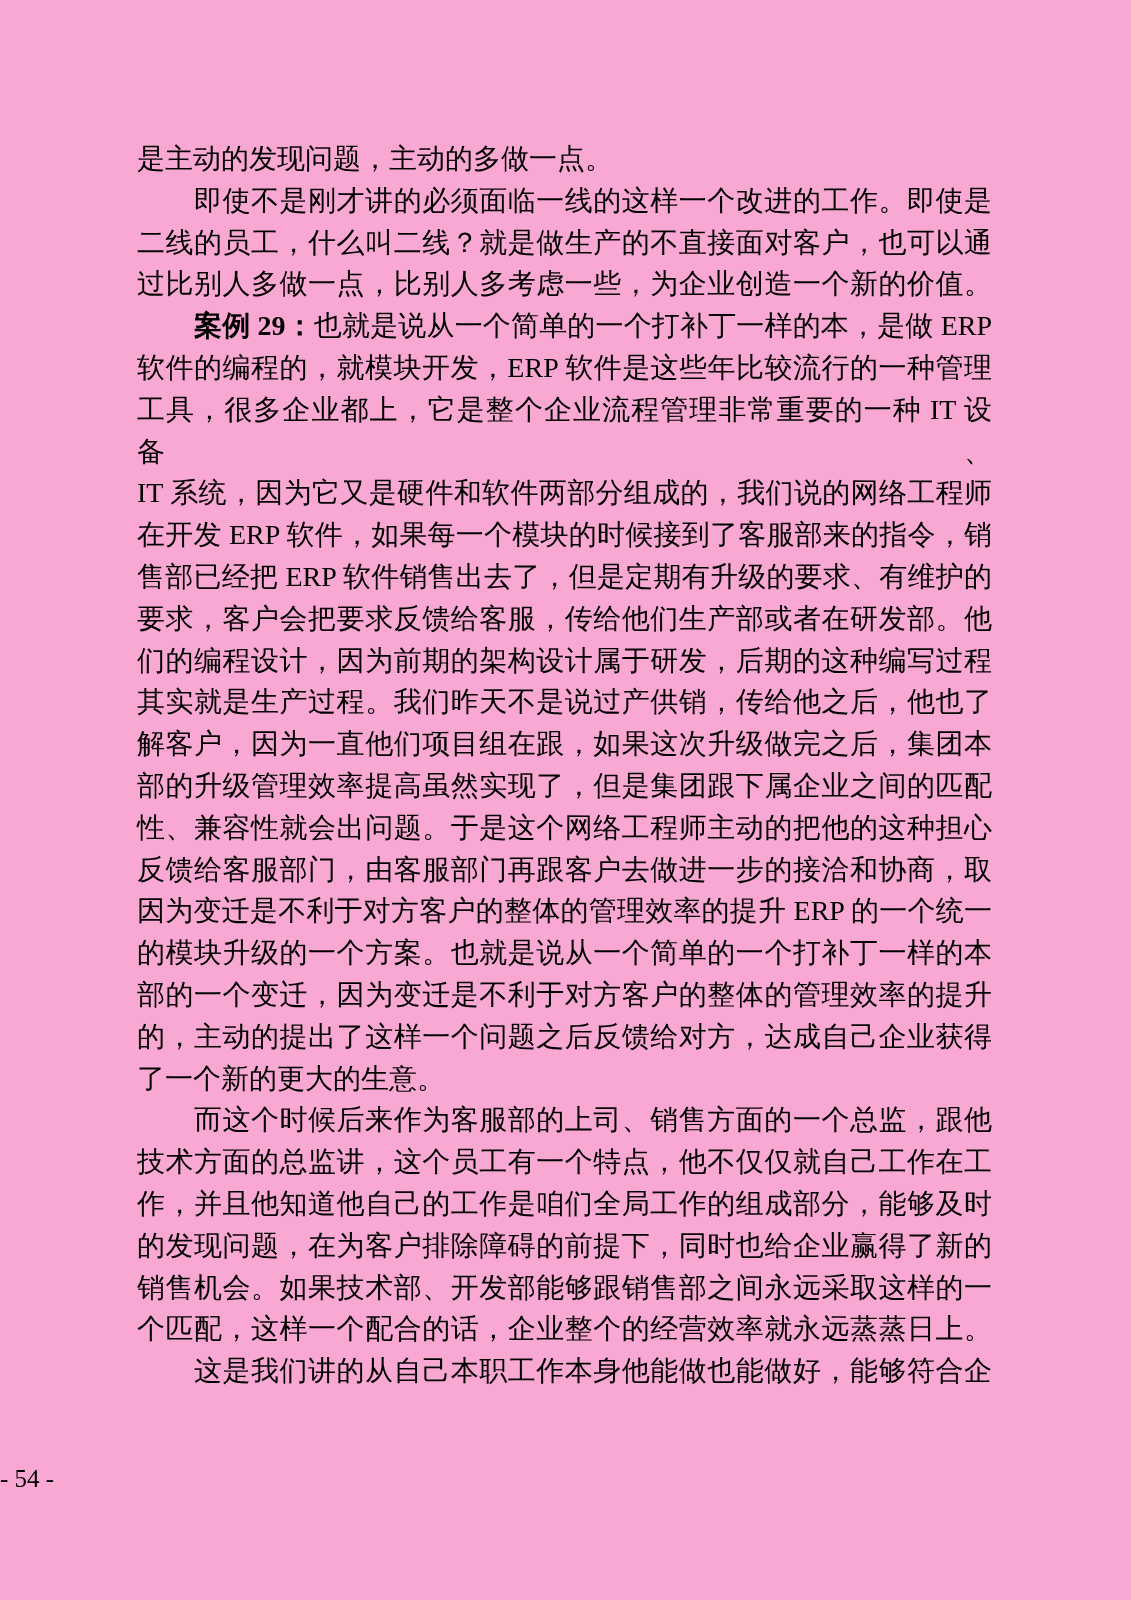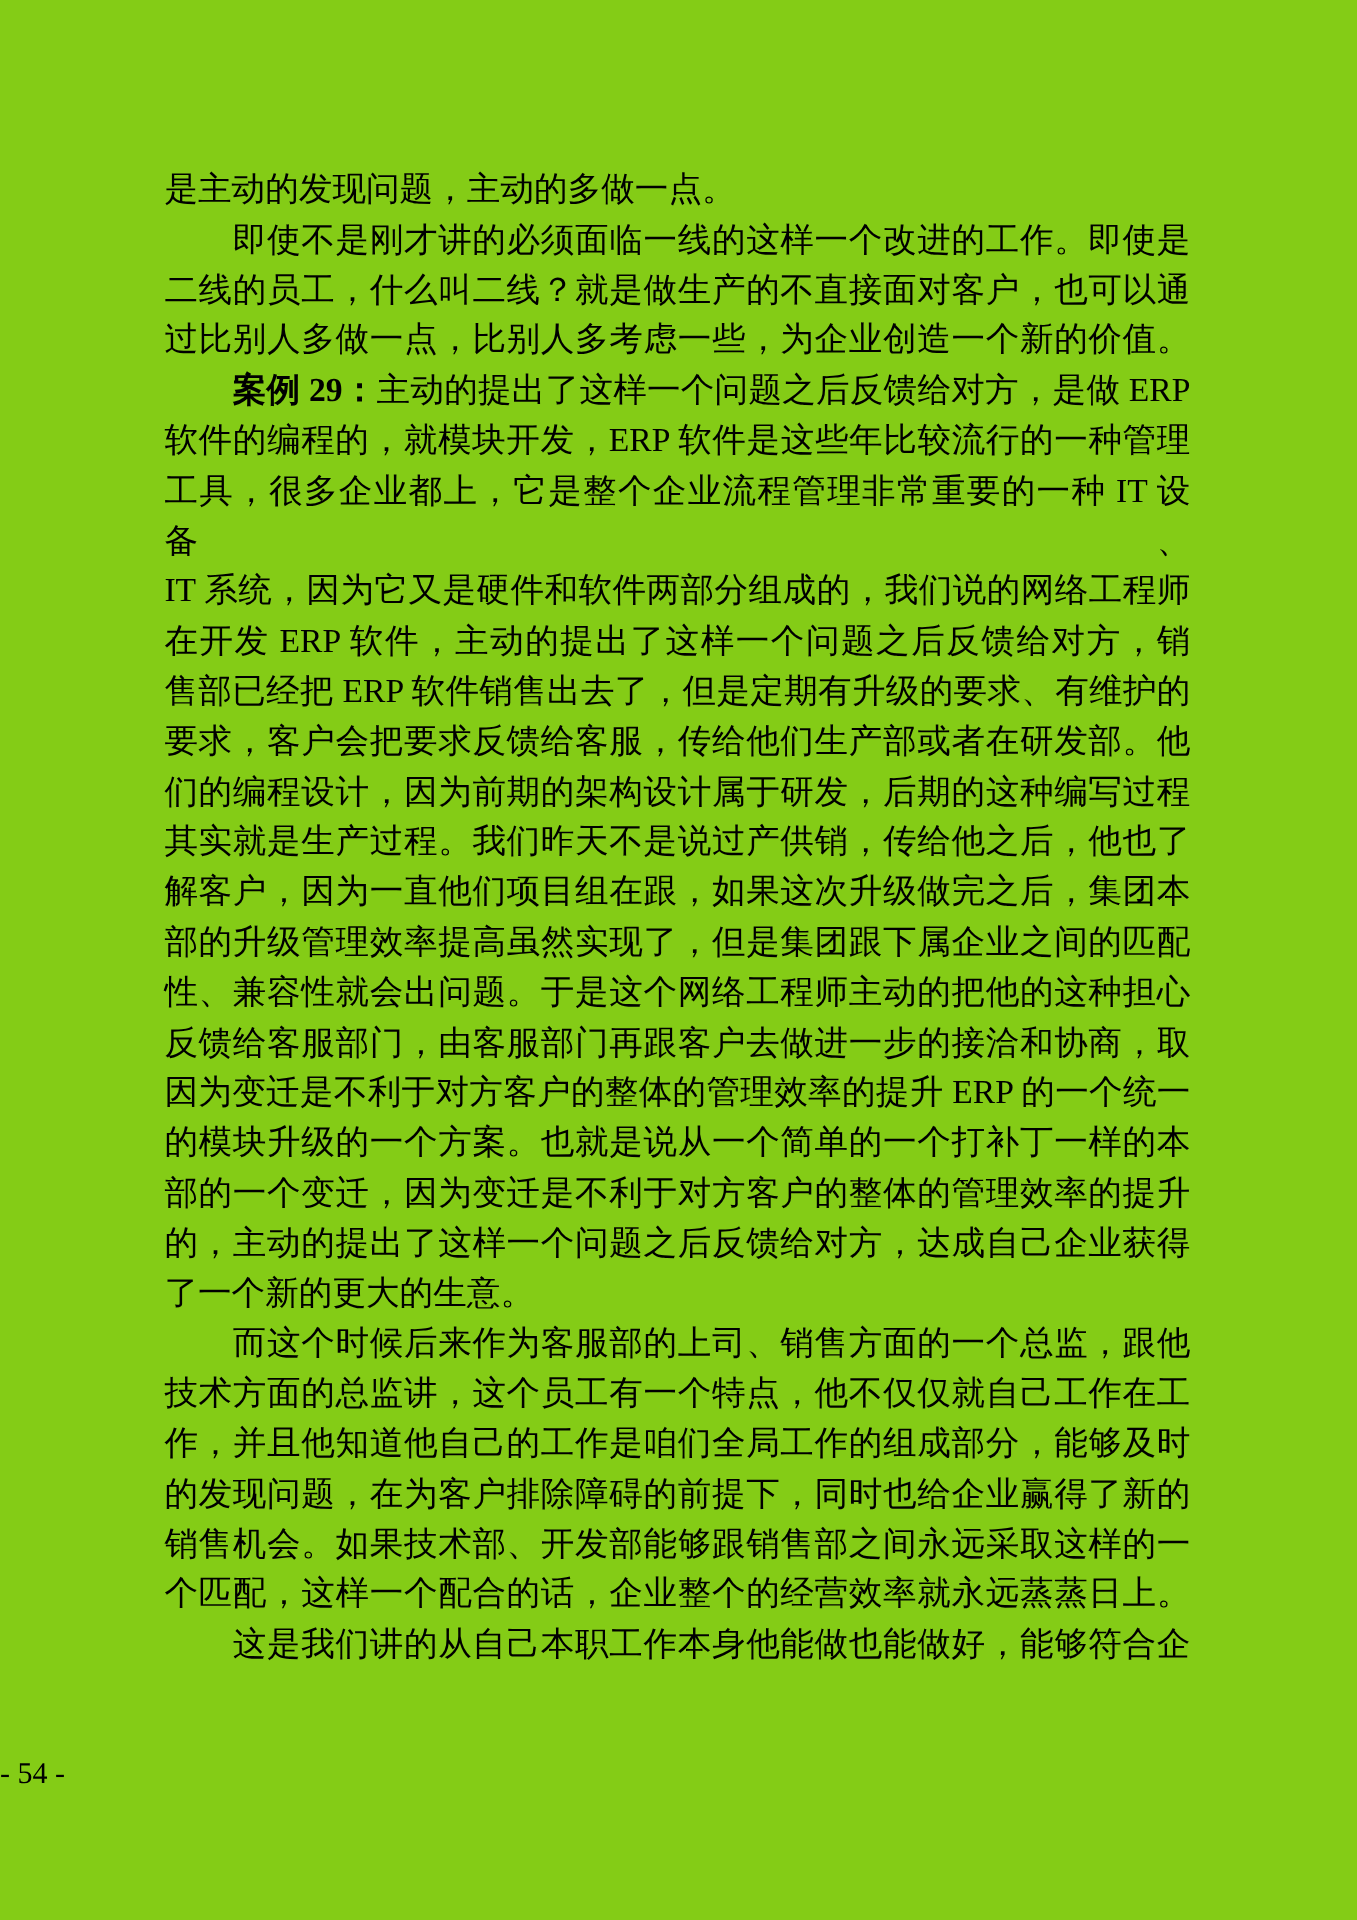--- a/index.html
+++ b/index.html
@@ -4,21 +4,21 @@
 <style>
   html, body {
     margin: 0;
     padding: 0;
     background: #ffffff;
   }
   .page {
     position: relative;
     width: 1131px;
     height: 1600px;
-    background: #84cc16;
+    background: #f9a8d4;
     color: #000000;
     font-family: "Liberation Serif", serif;
     overflow: hidden;
   }
   .text-block {
     position: absolute;
     left: 137px;
     right: 139px;
     top: 138px;
   }
@@ -53,25 +53,25 @@
 </style>
 </head>
 <body>
 
 <div class="page">
   <div class="text-block">
     <div class="line nojust">是主动的发现问题，主动的多做一点。</div>
     <div class="line indent">即使不是刚才讲的必须面临一线的这样一个改进的工作。即使是</div>
     <div class="line">二线的员工，什么叫二线？就是做生产的不直接面对客户，也可以通</div>
     <div class="line">过比别人多做一点，比别人多考虑一些，为企业创造一个新的价值。</div>
-    <div class="line indent"><span class="bold">案例 29：</span><span>主动的提出了这样一个问题之后反馈给对方，是做 ERP</span></div>
+    <div class="line indent"><span class="bold">案例 29：</span><span>也就是说从一个简单的一个打补丁一样的本，是做 ERP</span></div>
     <div class="line">软件的编程的，就模块开发，ERP 软件是这些年比较流行的一种管理</div>
     <div class="line">工具，很多企业都上，它是整个企业流程管理非常重要的一种 IT 设备、</div>
     <div class="line">IT 系统，因为它又是硬件和软件两部分组成的，我们说的网络工程师</div>
-    <div class="line">在开发 ERP 软件，主动的提出了这样一个问题之后反馈给对方，销</div>
+    <div class="line">在开发 ERP 软件，如果每一个模块的时候接到了客服部来的指令，销</div>
     <div class="line">售部已经把 ERP 软件销售出去了，但是定期有升级的要求、有维护的</div>
     <div class="line">要求，客户会把要求反馈给客服，传给他们生产部或者在研发部。他</div>
     <div class="line">们的编程设计，因为前期的架构设计属于研发，后期的这种编写过程</div>
     <div class="line">其实就是生产过程。我们昨天不是说过产供销，传给他之后，他也了</div>
     <div class="line">解客户，因为一直他们项目组在跟，如果这次升级做完之后，集团本</div>
     <div class="line">部的升级管理效率提高虽然实现了，但是集团跟下属企业之间的匹配</div>
     <div class="line">性、兼容性就会出问题。于是这个网络工程师主动的把他的这种担心</div>
     <div class="line">反馈给客服部门，由客服部门再跟客户去做进一步的接洽和协商，取</div>
     <div class="line">因为变迁是不利于对方客户的整体的管理效率的提升 ERP 的一个统一</div>
     <div class="line">的模块升级的一个方案。也就是说从一个简单的一个打补丁一样的本</div>

